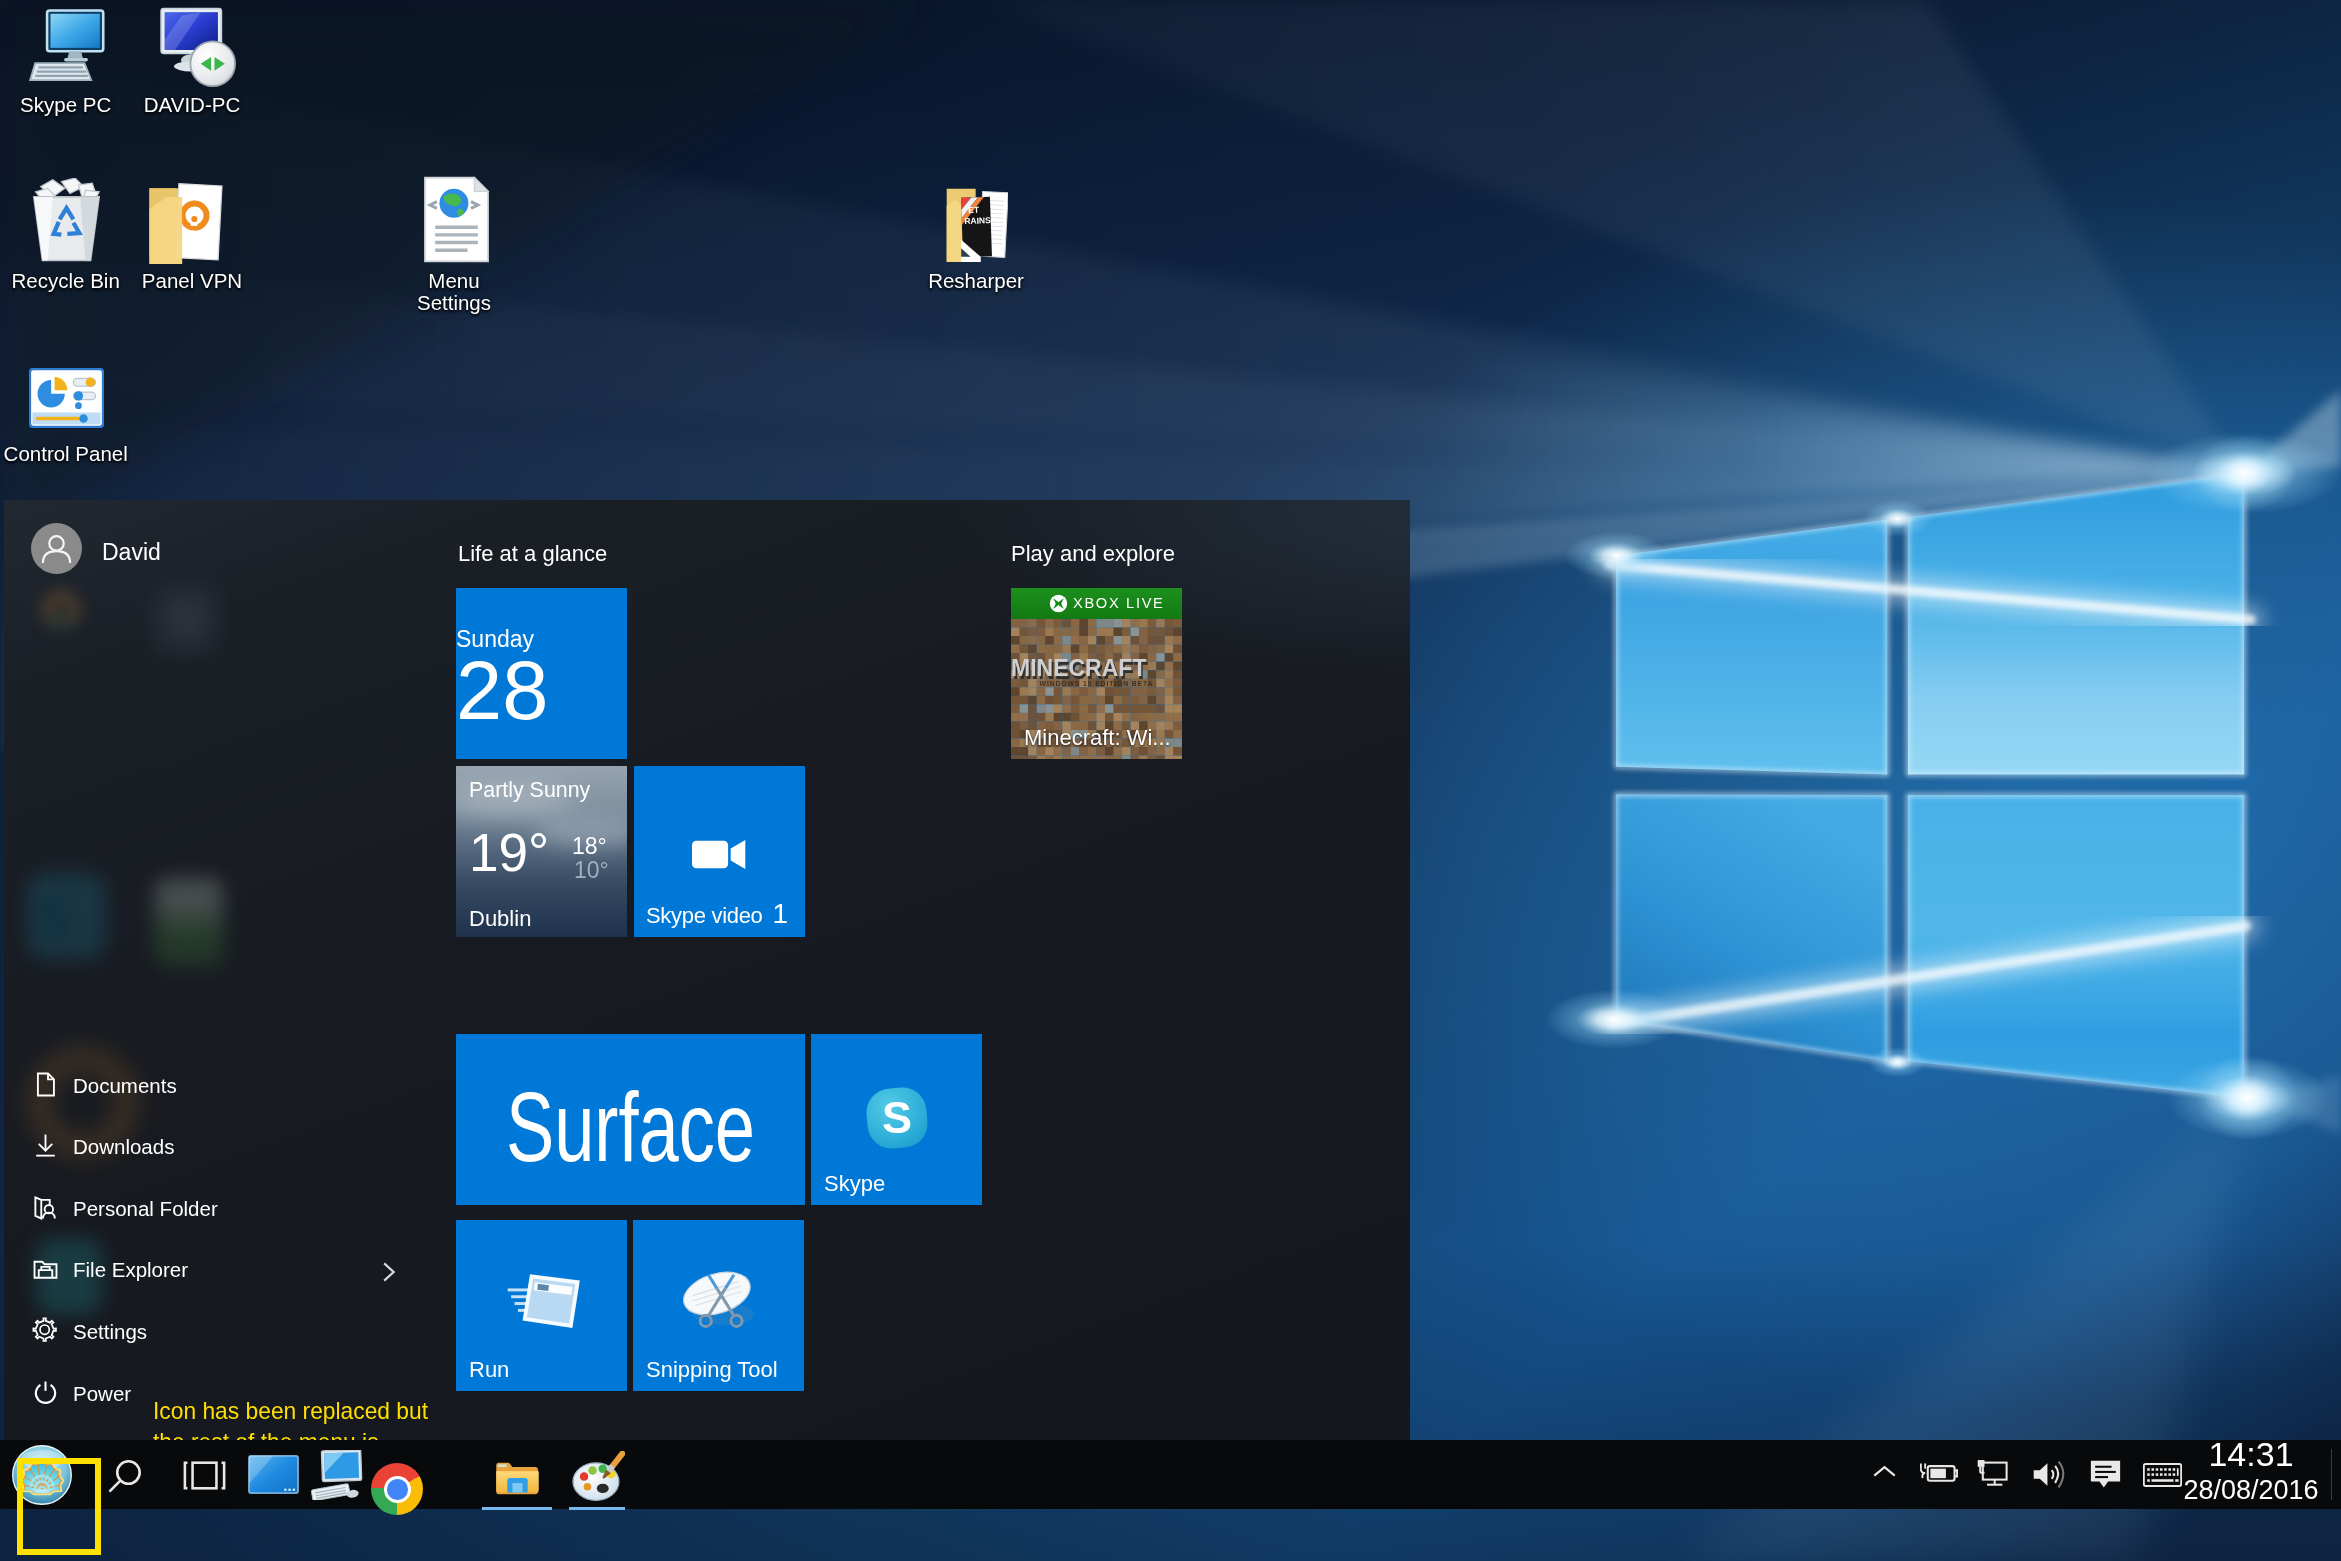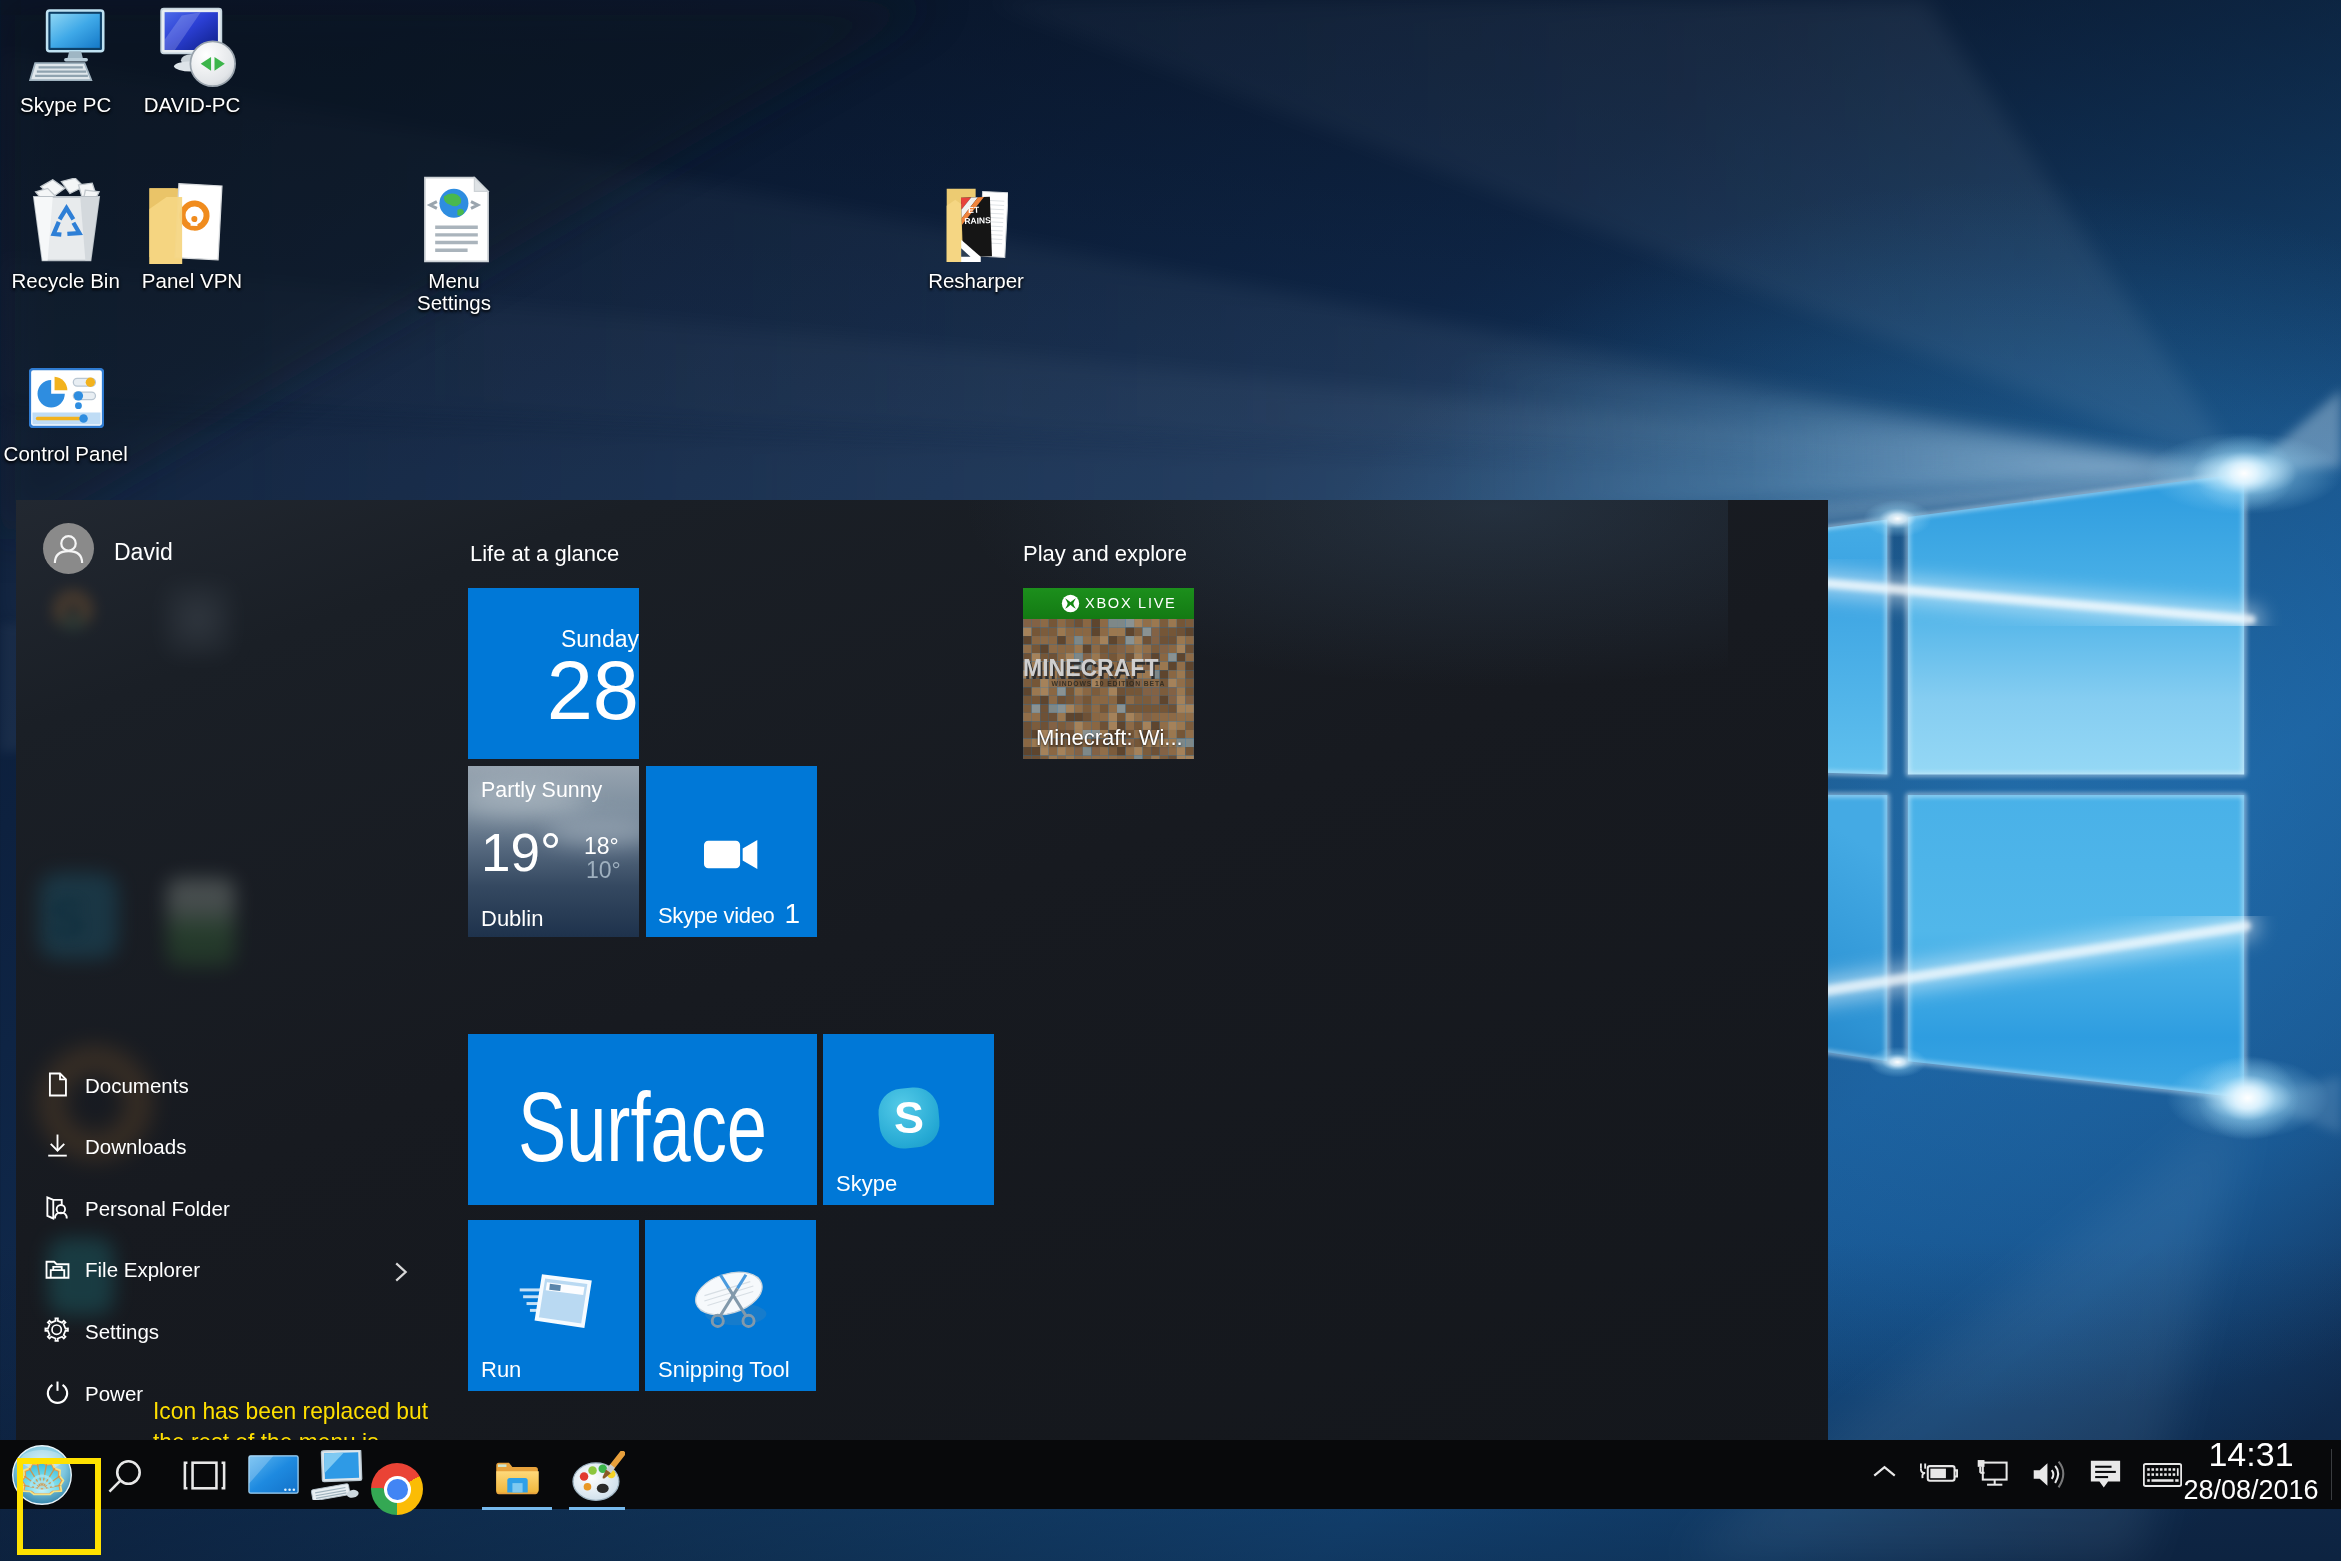--- a/index.html
+++ b/index.html
@@ -291,42 +291,42 @@
     <text x="28" y="32" font-size="10" fill="#fff" font-weight="bold" font-family="Liberation Sans">ET</text>
     <text x="23" y="45" font-size="10" fill="#fff" font-weight="bold" font-family="Liberation Sans">RAINS</text>
   </g>
   <polygon points="2,90 2,24 12,17 19,22 19,90" fill="#f5d683"></polygon>
   <polygon points="19,64 42,84 42,90 19,90" fill="#ffffff"></polygon>
   <polygon points="19,74 30,84 19,84" fill="#2c3e52"></polygon>
 </svg>
 <div class="dlabel" style="left:912px;top:270px;width:128px">Resharper</div>
 </div>
 
-<div class="ab" id="menu" style="left:16px;top:500px;width:1812px;height:992px;background:linear-gradient(160deg,#222831 0%,#1a1f26 14%,#171a20 45%,#14171c 100%);overflow:hidden">
+<div class="ab" id="menu" style="left:4px;top:500px;width:1406px;height:992px;background:linear-gradient(160deg,#222831 0%,#1a1f26 14%,#171a20 45%,#14171c 100%);overflow:hidden">
   <div class="ab" style="left:942px;top:-68px;width:770px;height:257px;background:radial-gradient(ellipse at 70% 30%,rgba(80,120,160,0.22),rgba(80,120,160,0) 70%)"></div>
 
   <div class="ab" style="left:38px;top:91px;width:38px;height:38px;border-radius:50%;border:11px solid #a06a33;border-bottom-color:#47684a;filter:blur(7.7px);opacity:0.42"></div>
   <div class="ab" style="left:146px;top:81px;width:72px;height:77px;background:radial-gradient(#58616b,#2a3139 70%);filter:blur(8.6px);opacity:0.35;border-radius:17px"></div>
   <div class="ab" style="left:23px;top:373px;width:79px;height:86px;background:#1c5a72;border-radius:19px;filter:blur(9.4px);opacity:0.42"></div>
   <div class="ab" style="left:34px;top:389px;width:51px;height:55px;color:#0e2e3e;font-size:51px;font-weight:bold;filter:blur(5.1px);opacity:0.8">S</div>
   <div class="ab" style="left:151px;top:378px;width:68px;height:89px;background:linear-gradient(180deg,#8d968f 30%,#3c6e3c 60%,#2e5530 100%);filter:blur(9.4px);opacity:0.4;border-radius:12px"></div>
   <div class="ab" style="left:24px;top:548px;width:110px;height:110px;border-radius:50%;border:22px solid #99662e;filter:blur(12px);opacity:0.3"></div>
   <div class="ab" style="left:32px;top:738px;width:66px;height:77px;background:#1d656c;border-radius:17px;filter:blur(9.4px);opacity:0.45"></div>
 
   <div class="ab" style="left:27px;top:23px;width:51px;height:51px;border-radius:50%;background:#8a8a8a"></div>
   <svg class="ab" style="left:27px;top:23px" width="51" height="51" viewBox="0 0 60 60" fill="none" stroke="#f5f5f5" stroke-width="2.6">
     <circle cx="30" cy="24" r="8.5"></circle>
       <path d="M14,47 q0,-14 16,-14 q16,0 16,14"></path>
   </svg>
   <div class="ab" style="left:98px;top:39px;color:#fff;font-size:23px">David</div>
 
   <div class="ab" style="left:454px;top:41px;color:#fff;font-size:22px">Life at a glance</div>
   <div class="ab" style="left:1007px;top:41px;color:#fff;font-size:22px">Play and explore</div>
 
-  <div class="tile" style="left:452px;top:88px;width:171px;height:171px;text-align:right">
+  <div class="tile" style="left:452px;top:88px;width:171px;height:171px;text-align:left">
     <div style="color:#fff;font-size:23px;margin-top:38px">Sunday</div>
     <div style="color:#fff;font-size:83px;line-height:75px">28</div>
   </div>
   <div class="tile" style="left:452px;top:266px;width:171px;height:171px;background:linear-gradient(180deg,#97a4b0 0%,#7e8f9f 25%,#55687e 48%,#354961 70%,#1e324c 100%)">
     <div class="ab" style="left:-8.6px;top:15.4px;width:128px;height:34px;background:#aab6c0;border-radius:50%;filter:blur(12px);opacity:0.8"></div>
     <div class="ab" style="left:77px;top:50px;width:111px;height:29px;background:#9fadba;border-radius:50%;filter:blur(11px);opacity:0.7"></div>
     <div class="ab" style="left:13px;top:12px;color:#fff;font-size:21.4px">Partly Sunny</div>
     <div class="ab" style="left:13px;top:56px;color:#fff;font-size:53px">19°</div>
     <div class="ab" style="left:116px;top:67px;color:#fff;font-size:23px">18°</div>
     <div class="ab" style="left:118px;top:91px;color:#9fb0bf;font-size:23px">10°</div>

